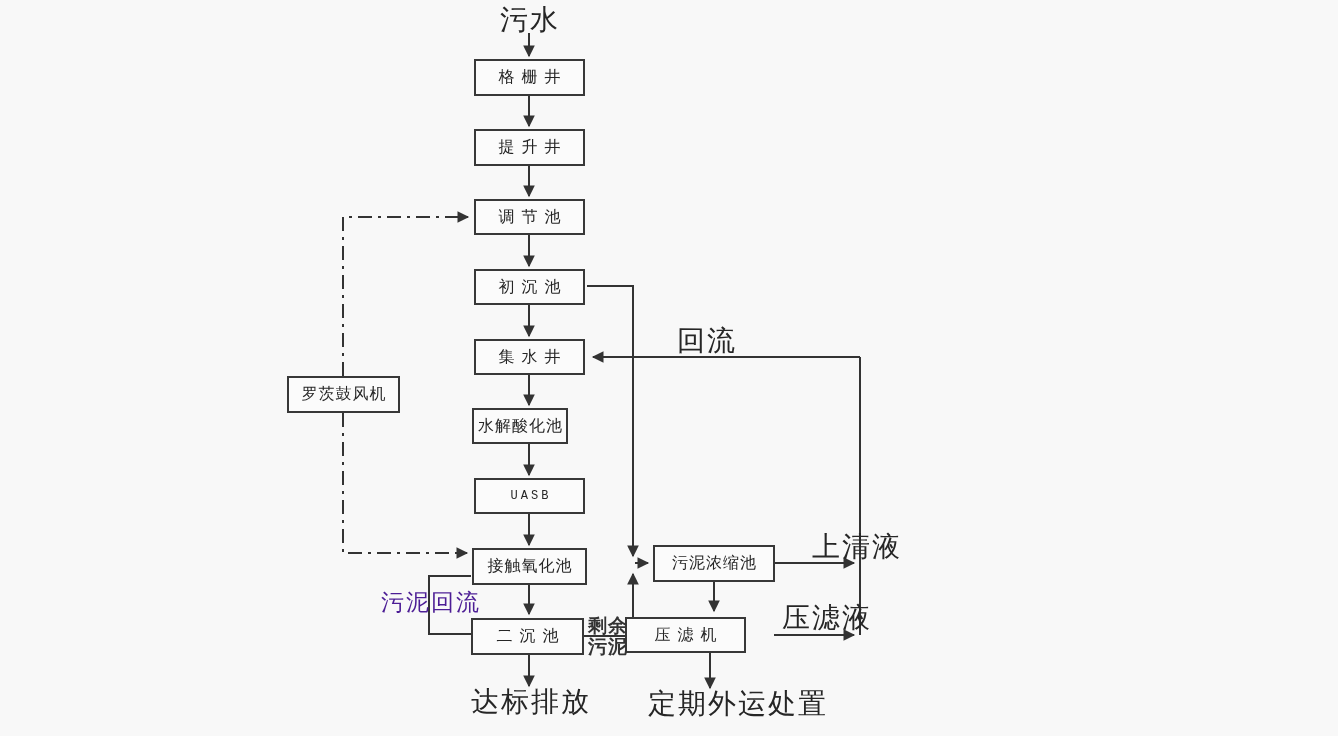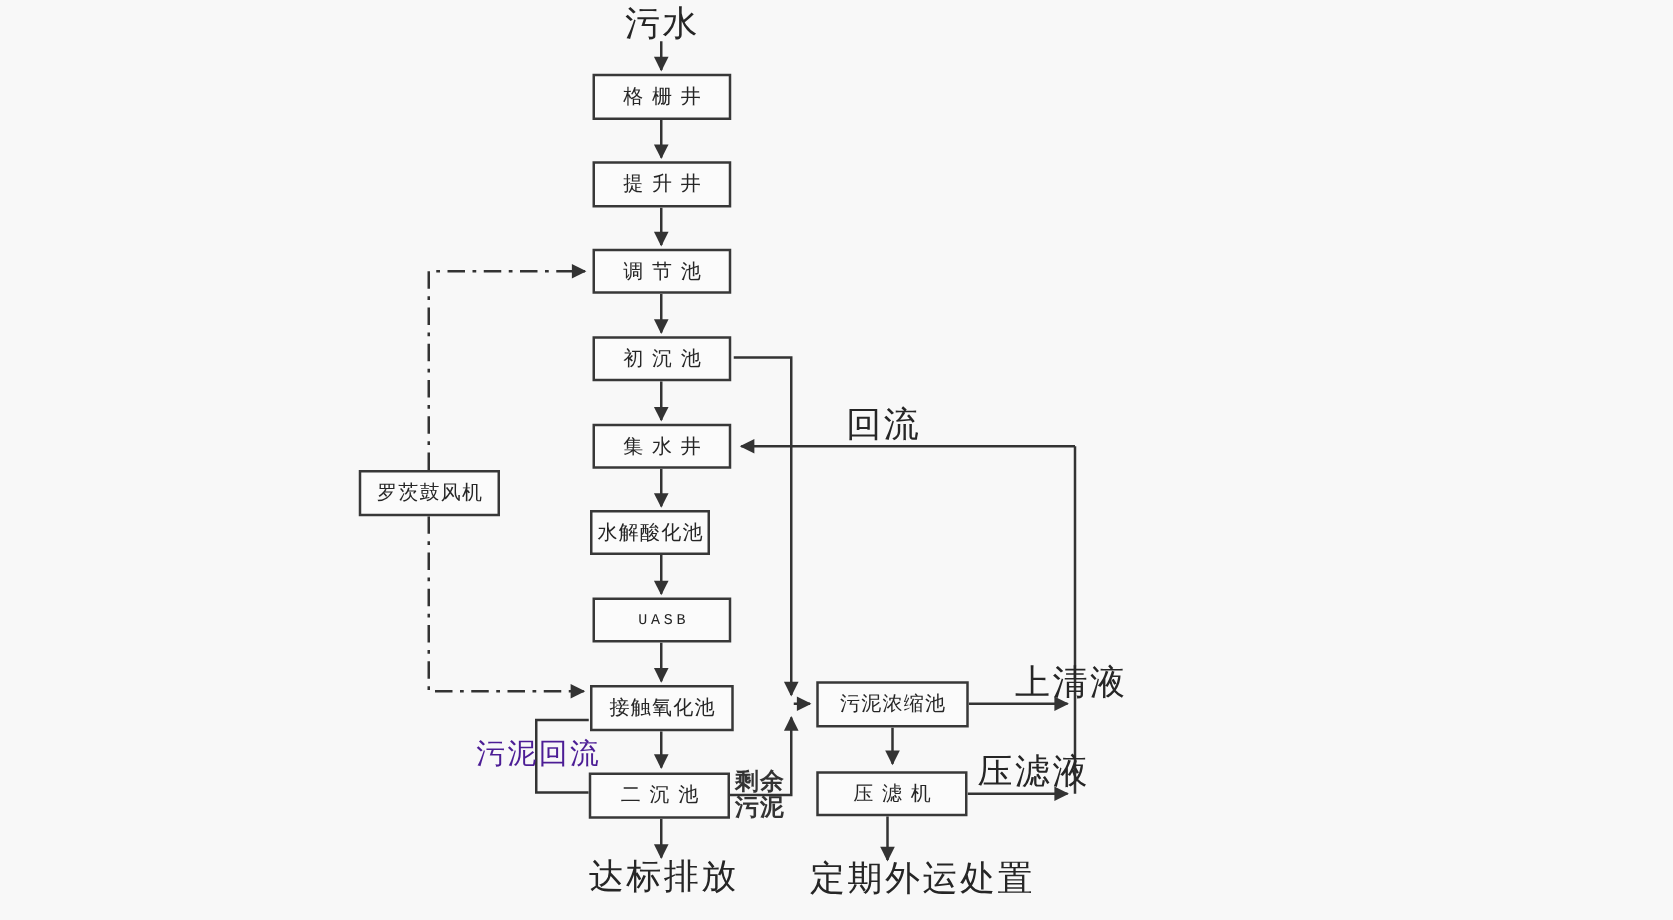--- a/index.html
+++ b/index.html
@@ -96,21 +96,21 @@
   <div class="node mono" style="left:474px;top:478px;width:111px;height:36px;">UASB</div>
 
   <div class="node tight" style="left:472px;top:548px;width:115px;height:37px;">接触氧化池</div>
 
   <div class="node" style="left:471px;top:618px;width:113px;height:37px;">二沉池</div>
 
   <div class="node tight" style="left:653px;top:545px;width:122px;height:37px;">污泥浓缩池</div>
 
   <div class="node tight" style="left:287px;top:376px;width:113px;height:37px;">罗茨鼓风机</div>
 
-  <div class="node" style="left:653px;top:617px;width:121px;height:36px;">压滤机</div>
+  <div class="node" style="left:625px;top:617px;width:121px;height:36px;">压滤机</div>
 
   <div class="lbl centerx" style="left:530px;top:9px;">污水</div>
 
   <div class="lbl" style="left:677px;top:330px;">回流</div>
 
   <div class="lbl" style="left:782px;top:536px;margin-left:30px;">上清液</div>
 
   <div class="lbl" style="left:782px;top:607px;">压滤液</div>
 
   <div class="lbl small" style="left:588px;top:615px;letter-spacing:1px;">剩余

